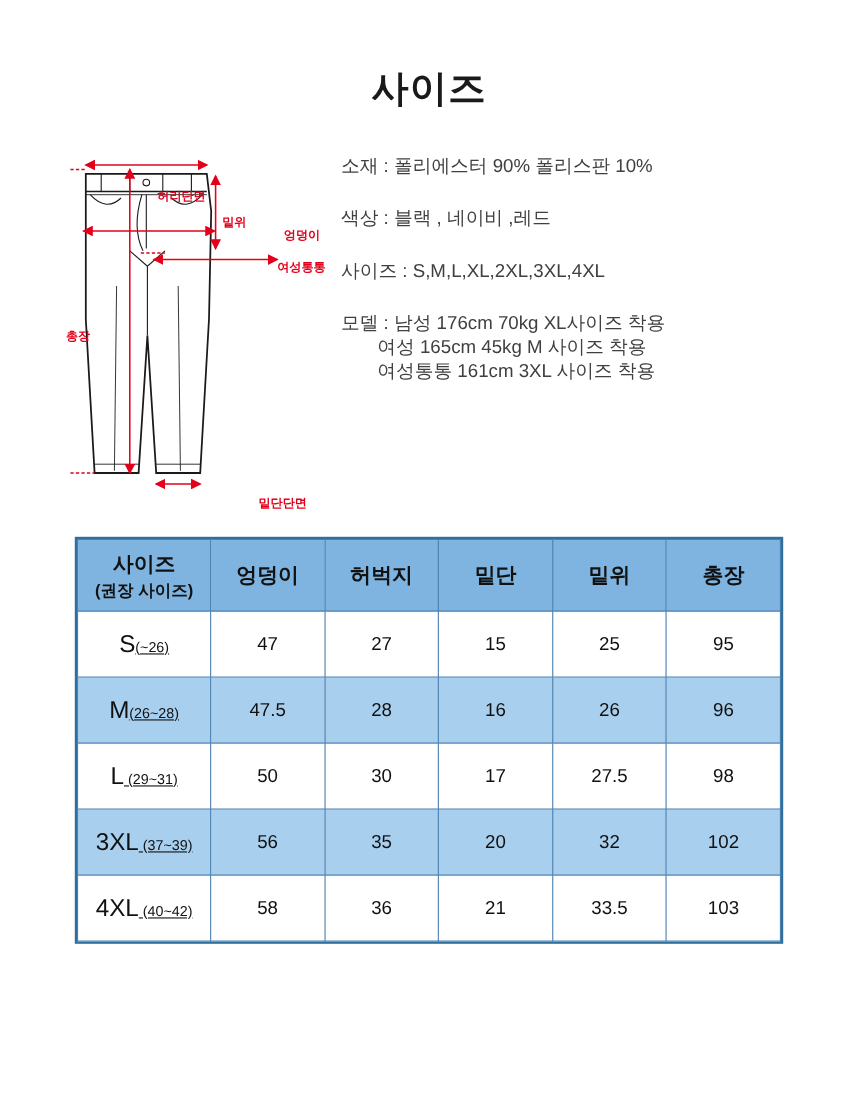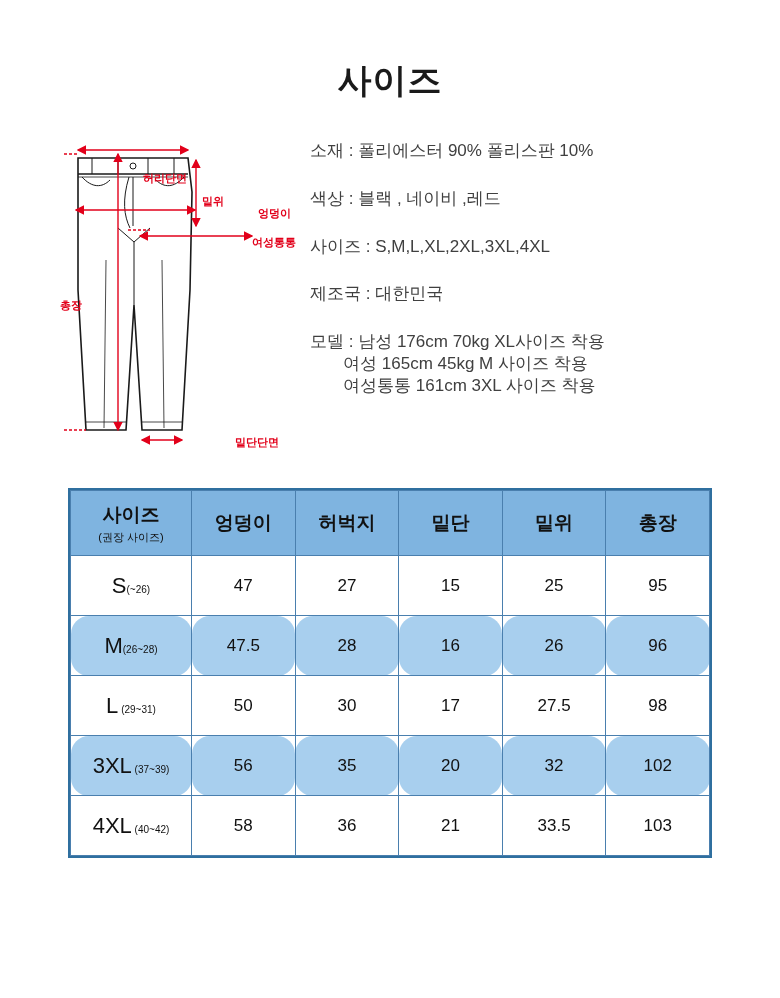--- a/index.html
+++ b/index.html
@@ -80,37 +80,37 @@
     color: #111;
   }
   #size-table thead th {
     background: #7fb4e0;
     height: 62px;
     font-size: 19px;
     font-weight: bold;
   }
   #size-table thead th .sub {
     display: block;
-    font-size: 11px;
-    font-weight: normal;
+    font-size: 15px;
+    font-weight: bold;
     margin-top: 2px;
   }
   #size-table tbody td {
     height: 57px;
     font-size: 17px;
   }
   #size-table tbody tr.alt td {
     background: #a8cfee;
-    border-radius: 18px;
   }
   #size-table tbody tr td:first-child {
     font-size: 22px;
   }
   #size-table tbody tr td:first-child .rng {
-    font-size: 10px;
+    font-size: 13px;
+    text-decoration: underline;
   }
   #table-outer {
     border: 2px solid #2f6f9f;
     width: 640px;
     margin: 28px auto 0 auto;
     box-sizing: content-box;
   }
   #table-outer table {
     margin: 0;
     width: 640px;
@@ -182,28 +182,27 @@
         <line x1="34" y1="300" x2="56" y2="300" stroke-dasharray="3,2"></line>
         <line x1="98" y1="100" x2="120" y2="100" stroke-dasharray="3,2"></line>
       </g>
     </svg>
 
     <div class="dlabel" style="left:113px; top:2px;margin-top:39px;">허리단면</div>
     <div class="dlabel" style="left:172px; top:64px;">밑위</div>
     <div class="dlabel" style="left:228px; top:76px;">엉덩이</div>
     <div class="dlabel" style="left:222px; top:105px;">여성통통</div>
     <div class="dlabel" style="left:30px; top:168px;">총장</div>
-    <div class="dlabel" style="left:205px; top:305px;">밑단단면</div>
+    <div class="dlabel" style="left:205px; top:320px;">밑단단면</div>
   </div>
 
   <div id="info-wrap">
     <div class="info-line">소재 : 폴리에스터 90% 폴리스판 10%</div>
     <div class="info-line">색상 : 블랙 , 네이비 ,레드</div>
     <div class="info-line">사이즈 : S,M,L,XL,2XL,3XL,4XL</div>
-    <div class="info-line">제조국 : 대한민국</div>
     <div class="info-line model">모델 : 남성 176cm 70kg XL사이즈 착용
        여성 165cm 45kg M 사이즈 착용
        여성통통 161cm 3XL 사이즈 착용</div>
   </div>
 </div>
 
 <div id="table-outer">
   <table id="size-table">
     <thead>
       <tr>

